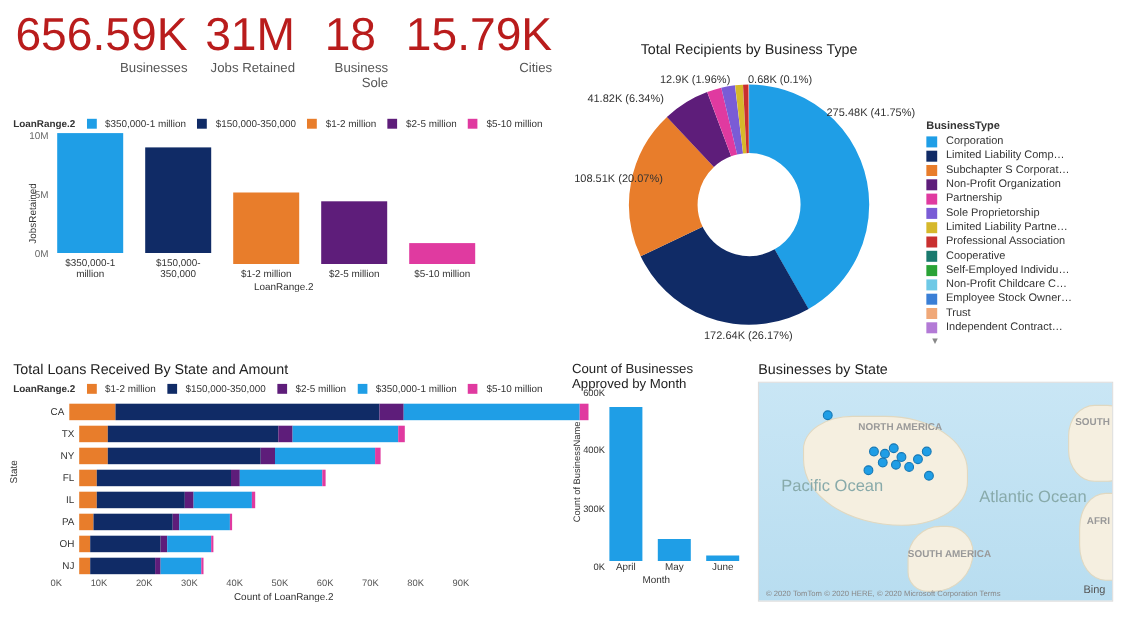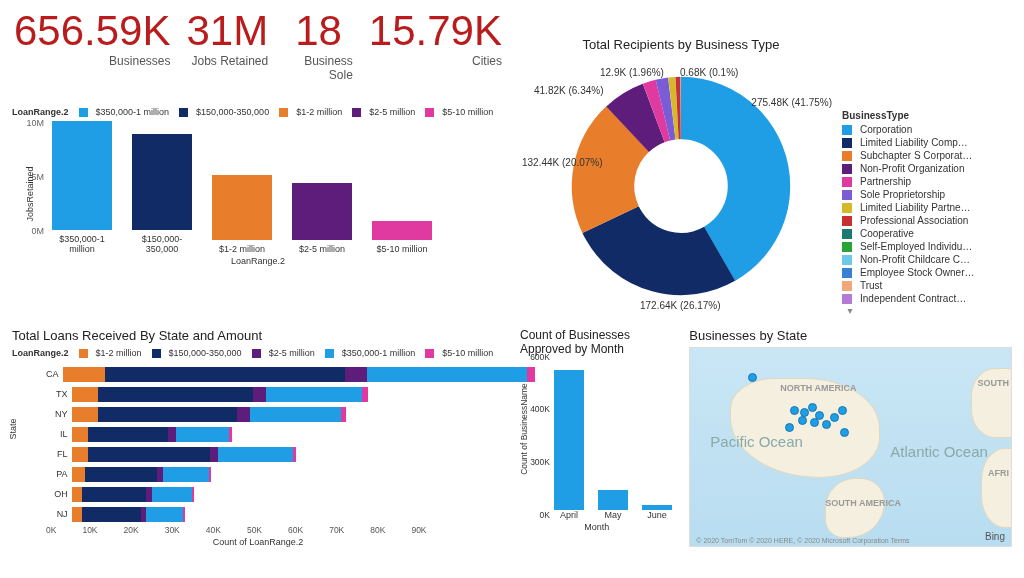--- a/index.html
+++ b/index.html
@@ -121,21 +121,21 @@
         <circle r="30" cx="50" cy="50" fill="none" stroke="#102b66" stroke-width="24" stroke-dasharray="49.3 139.0" transform="rotate(60.3 50 50)"></circle>
         <circle r="30" cx="50" cy="50" fill="none" stroke="#e87d2b" stroke-width="24" stroke-dasharray="37.8 150.5" transform="rotate(154.5 50 50)"></circle>
         <circle r="30" cx="50" cy="50" fill="none" stroke="#5e1d7a" stroke-width="24" stroke-dasharray="11.9 176.4" transform="rotate(226.8 50 50)"></circle>
         <circle r="30" cx="50" cy="50" fill="none" stroke="#e03aa0" stroke-width="24" stroke-dasharray="3.7 184.6" transform="rotate(249.6 50 50)"></circle>
         <circle r="30" cx="50" cy="50" fill="none" stroke="#7a5cd6" stroke-width="24" stroke-dasharray="3.5 184.8" transform="rotate(256.6 50 50)"></circle>
         <circle r="30" cx="50" cy="50" fill="none" stroke="#d6b82b" stroke-width="24" stroke-dasharray="2.0 186.3" transform="rotate(263.3 50 50)"></circle>
         <circle r="30" cx="50" cy="50" fill="none" stroke="#c93030" stroke-width="24" stroke-dasharray="1.4 186.9" transform="rotate(267.1 50 50)"></circle>
       </svg>
       <div class="donut-label" style="top:60px; right:10px;">275.48K (41.75%)</div>
       <div class="donut-label" style="bottom:5px; left:120px;">172.64K (26.17%)</div>
-      <div class="donut-label" style="top:120px; left:2px;">132.44K (20.07%)</div>
+      <div class="donut-label" style="top:120px; left:2px;">108.51K (20.07%)</div>
       <div class="donut-label" style="top:48px; left:14px;">41.82K (6.34%)</div>
       <div class="donut-label" style="top:30px; left:80px;">12.9K (1.96%)</div>
       <div class="donut-label" style="top:30px; left:160px;">0.68K (0.1%)</div>
     </div>
     <div class="donut-legend">
       <div class="legend-title">BusinessType</div>
       <div id="donut-legend-items">
           <div class="legend-item">
             <span class="swatch" style="background:#1f9ee6"></span>
             <span>Corporation</span>
@@ -280,36 +280,36 @@
             <div class="stackh-label">NY</div>
             <div class="stackh-bar">
               <div class="stackh-seg" style="width:26.666666666666664px;background:#e87d2b"></div>
               <div class="stackh-seg" style="width:138.66666666666666px;background:#102b66"></div>
               <div class="stackh-seg" style="width:13.333333333333332px;background:#5e1d7a"></div>
               <div class="stackh-seg" style="width:90.66666666666666px;background:#1f9ee6"></div>
               <div class="stackh-seg" style="width:5.333333333333334px;background:#e03aa0"></div>
             </div>
           </div>
           <div class="stackh-row">
+            <div class="stackh-label">FL</div>
+            <div class="stackh-bar">
+              <div class="stackh-seg" style="width:16px;background:#e87d2b"></div>
+              <div class="stackh-seg" style="width:122.66666666666666px;background:#102b66"></div>
+              <div class="stackh-seg" style="width:8px;background:#5e1d7a"></div>
+              <div class="stackh-seg" style="width:74.66666666666667px;background:#1f9ee6"></div>
+              <div class="stackh-seg" style="width:3.2px;background:#e03aa0"></div>
+            </div>
+          </div>
+          <div class="stackh-row">
             <div class="stackh-label">IL</div>
             <div class="stackh-bar">
               <div class="stackh-seg" style="width:16px;background:#e87d2b"></div>
               <div class="stackh-seg" style="width:80px;background:#102b66"></div>
               <div class="stackh-seg" style="width:8px;background:#5e1d7a"></div>
               <div class="stackh-seg" style="width:53.33333333333333px;background:#1f9ee6"></div>
-              <div class="stackh-seg" style="width:3.2px;background:#e03aa0"></div>
-            </div>
-          </div>
-          <div class="stackh-row">
-            <div class="stackh-label">FL</div>
-            <div class="stackh-bar">
-              <div class="stackh-seg" style="width:16px;background:#e87d2b"></div>
-              <div class="stackh-seg" style="width:122.66666666666666px;background:#102b66"></div>
-              <div class="stackh-seg" style="width:8px;background:#5e1d7a"></div>
-              <div class="stackh-seg" style="width:74.66666666666667px;background:#1f9ee6"></div>
               <div class="stackh-seg" style="width:3.2px;background:#e03aa0"></div>
             </div>
           </div>
           <div class="stackh-row">
             <div class="stackh-label">PA</div>
             <div class="stackh-bar">
               <div class="stackh-seg" style="width:13.333333333333332px;background:#e87d2b"></div>
               <div class="stackh-seg" style="width:72px;background:#102b66"></div>
               <div class="stackh-seg" style="width:6.4px;background:#5e1d7a"></div>
               <div class="stackh-seg" style="width:45.33333333333333px;background:#1f9ee6"></div>

